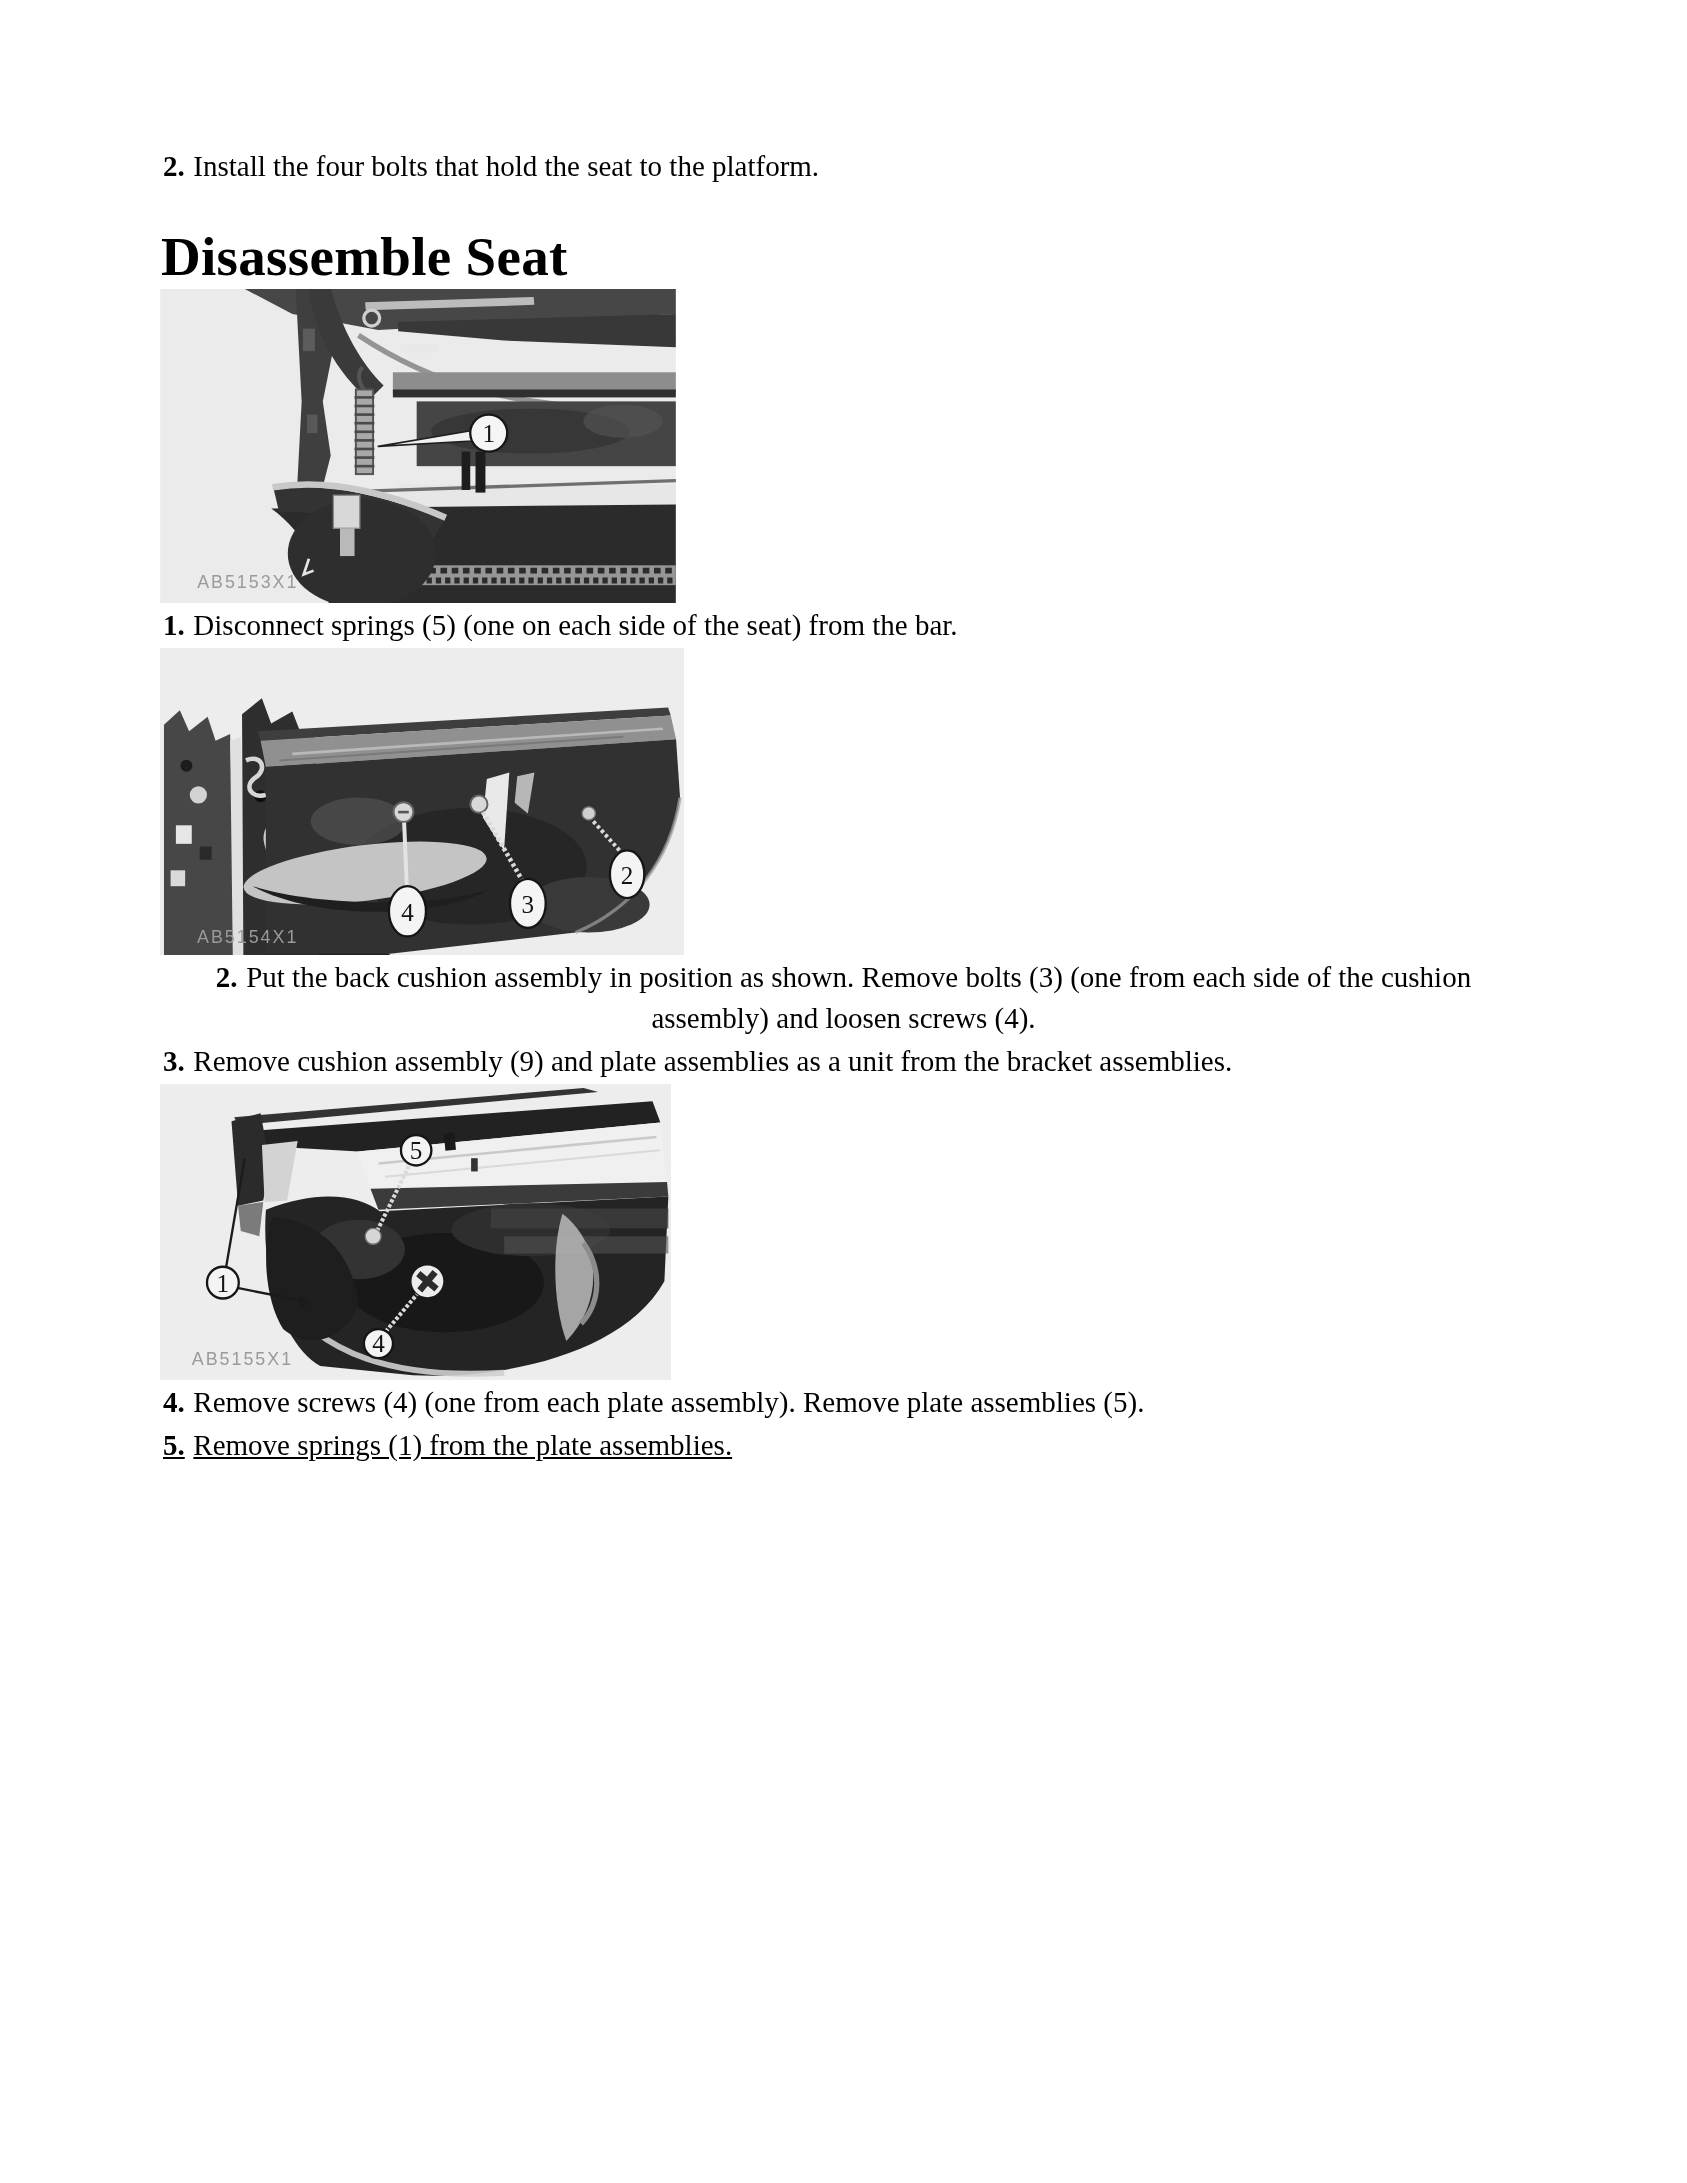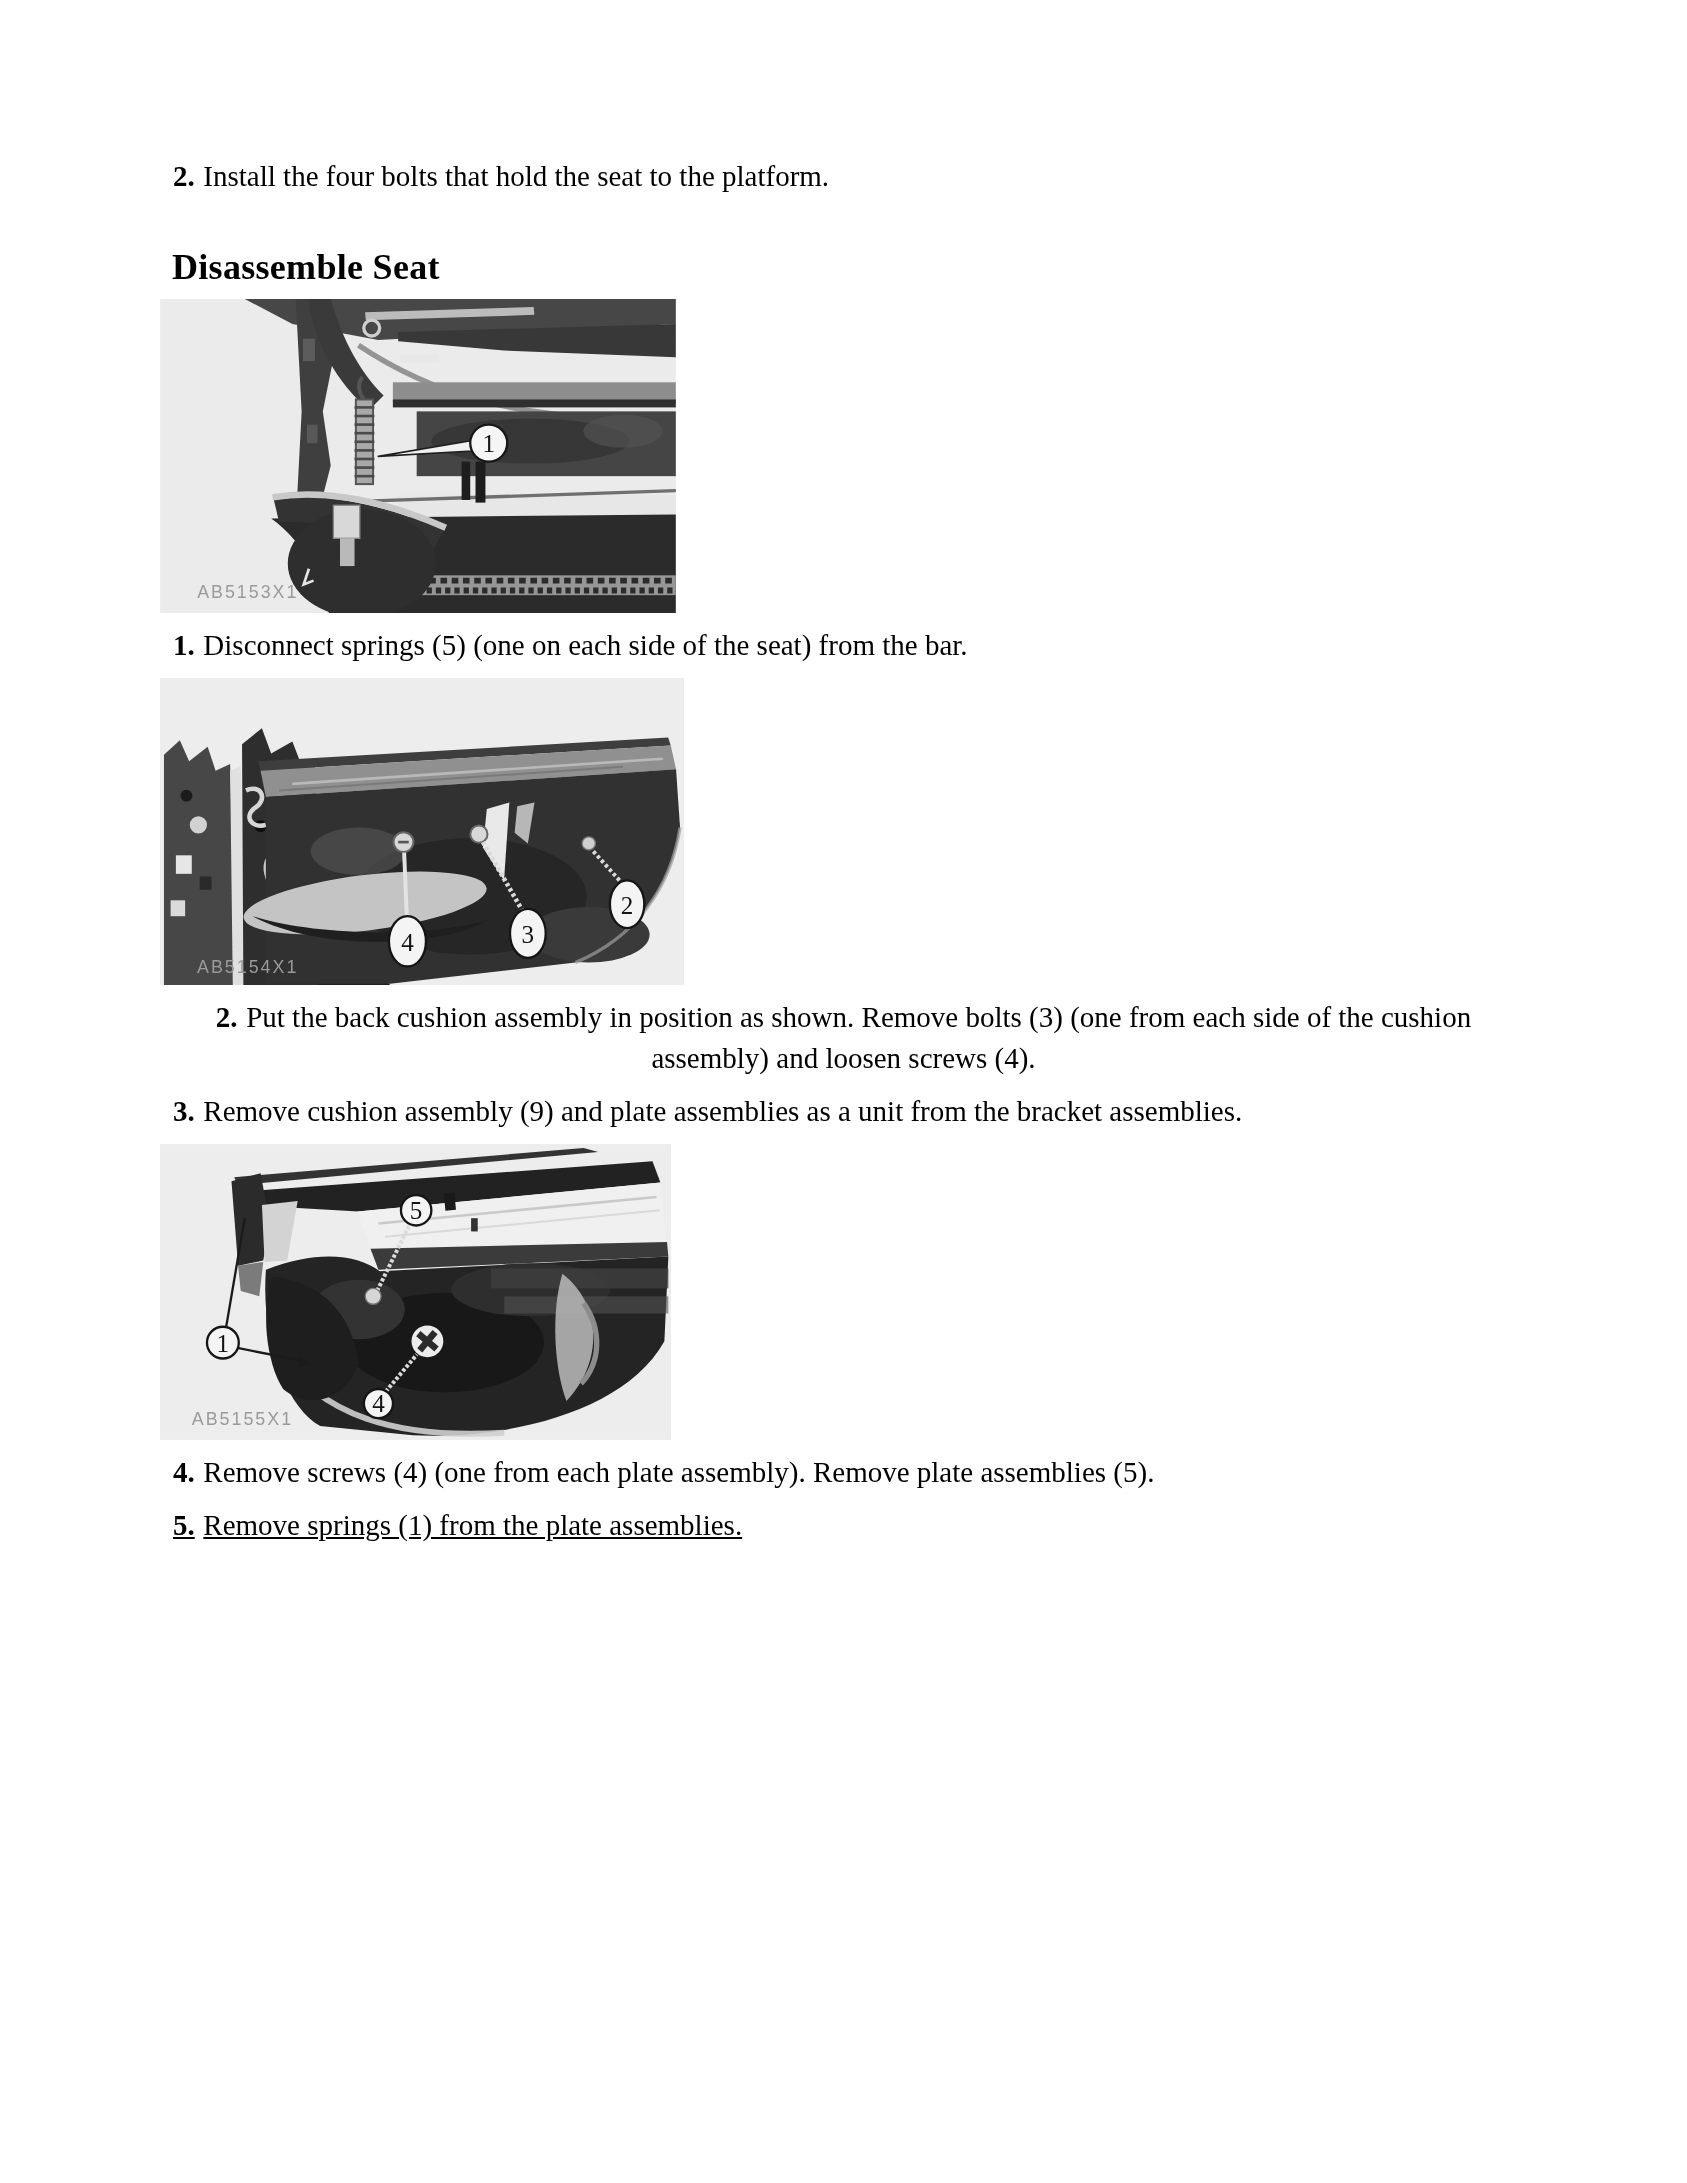--- a/index.html
+++ b/index.html
@@ -1,23 +1,23 @@
 <!DOCTYPE html>
 <html style="font-size:10.6px"><head>
 <meta charset="utf-8">
 <style>
   html,body { margin:0; padding:0; background:#ffffff; }
   .page {
     position:relative; width:1687px; height:2183px; background:#ffffff;
     box-sizing:border-box; padding:144px 161px 0 161px;
     font-family:"Liberation Serif","DejaVu Serif",serif; color:#000;
   }
-  p.step { margin:12px; font-size:29px; line-height:41px; }
+  p.step { margin:2px; font-size:29px; line-height:41px; }
   p.step .num { font-weight:700; margin-right:8.6px; }
-  h1.heading { margin:38px 0 0 11px; font-size:36px; line-height:64px; font-weight:700; letter-spacing:0.3px; }
+  h1.heading { margin:38px 0 0 0; font-size:55px; line-height:64px; font-weight:700; letter-spacing:0.3px; }
   figure.photo { margin:0 0 0 -1.3px; padding:0; display:block; }
   figure.photo svg { display:block; }
   .f1 { margin-top:39px; }
   .f2 { margin-top:35px; }
   .f3 { margin-top:33px; }
   .s1 { margin-top:45px; }
   .s2 { margin-top:51px;text-align:center; }
   .s3 { margin-top:30px; }
   .s4 { margin-top:45px; }
   .s5 { margin-top:32px;text-decoration:underline; }

